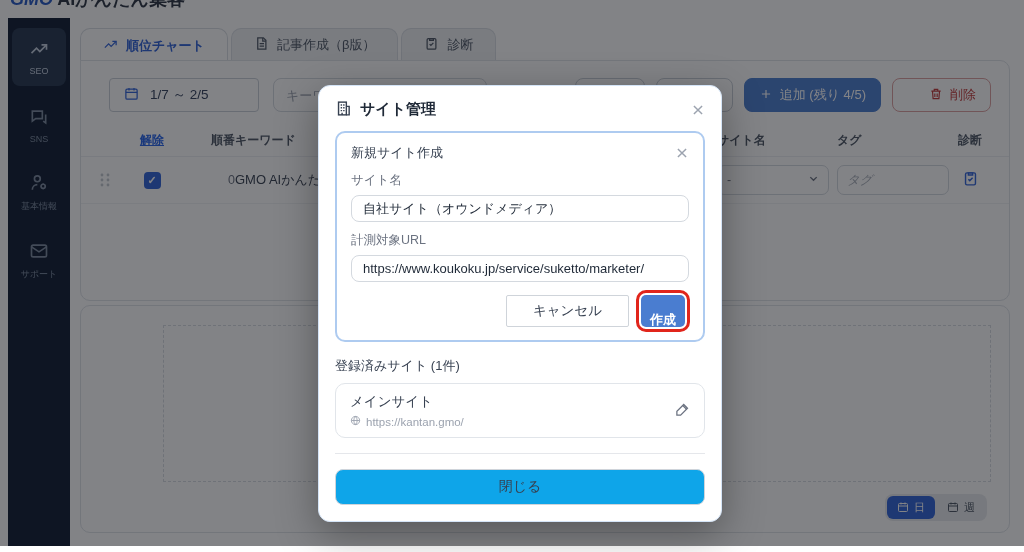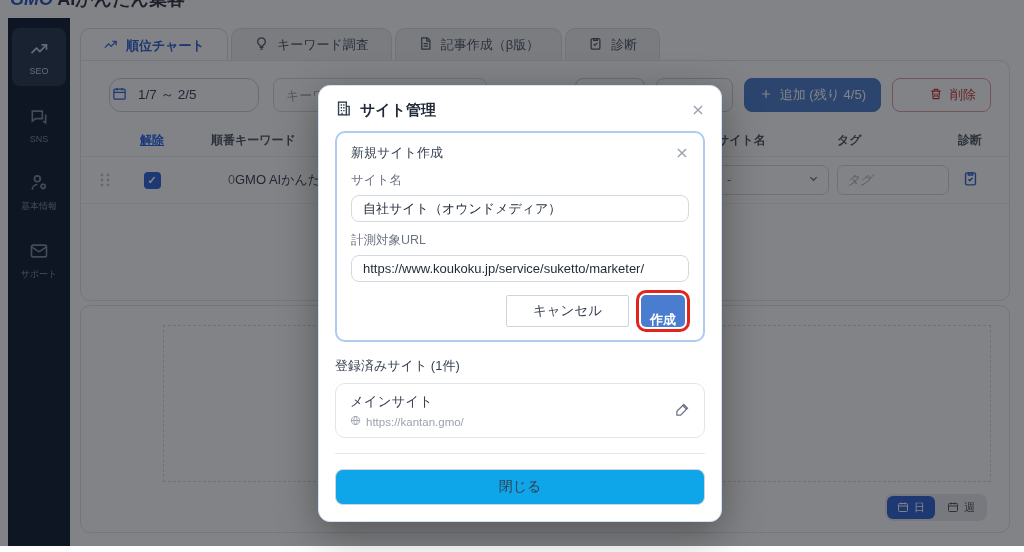--- a/index.html
+++ b/index.html
@@ -30,22 +30,22 @@
   .tab { height: 33px; padding: 0 22px; display: flex; align-items: center; gap: 8px; font-size: 13px;
          color: #4b5563; background: #eef0f3; border: 1px solid #d9dde3; border-bottom: none;
          border-radius: 10px 10px 0 0; cursor: pointer; white-space: nowrap; }
   .tab svg { width: 15px; height: 15px; }
   .tab.active { background: #fff; color: #2f62d8; font-weight: bold; height: 34px; }
 
   
   .card1 { position: absolute; left: 18px; right: 14px; top: 42px; height: 241px; background: #fff;
            border: 1px solid #dfe3e8; border-radius: 0 10px 10px 10px; }
   .toolbar { display: flex; align-items: center; gap: 14px; padding: 17px 18px 11px 28px; }
-  .date-btn { width: 150px; height: 34px; border: 1px solid #c9d0d8; border-radius: 12px; background: #fff;
-              display: flex; align-items: center; gap: 11px; padding: 0 2px; font-size: 13.5px; color: #33415c; cursor: pointer; }
+  .date-btn { width: 150px; height: 34px; border: 1px solid #c9d0d8; border-radius: 4px; background: #fff;
+              display: flex; align-items: center; gap: 11px; padding: 0 14px; font-size: 13.5px; color: #33415c; cursor: pointer; }
   .date-btn svg { width: 15px; height: 15px; color: #2f62d8; }
   .kw-input { width: 214px; height: 34px; border: 1px solid #d4d9df; border-radius: 8px; padding: 0 12px;
               font-size: 13px; color: #374151; background: #fff; }
   .kw-input::placeholder { color: #9ca3af; }
   .toolbar-right { margin-left: auto; display: flex; gap: 11px; align-items: center; }
   .btn { height: 34px; border-radius: 8px; display: flex; align-items: center; gap: 7px; padding: 0 14px;
          font-size: 13px; cursor: pointer; border: 1px solid transparent; background: #fff; }
   .btn svg { width: 14px; height: 14px; }
   .btn-outline { border-color: #c9d0d8; color: #374151; }
   .btn-primary { background: #4a7dd0; color: #fff; border-color: #4a7dd0; }
@@ -93,21 +93,21 @@
            border-radius: 6px; color: #4b5563; cursor: pointer; border: none; background: transparent; }
   .p-btn svg { width: 12px; height: 12px; }
   .p-btn.active { background: #2f62d8; color: #fff; }
 
   
   .overlay { position: absolute; left: 0; top: 0; right: 0; height: 546px; background: rgba(15,18,23,0.52); z-index: 40; }
   .modal { position: absolute; left: 318px; top: 85px; width: 404px; z-index: 60; background: #fff;
            border: 1px solid #d4e4f7; border-radius: 12px; box-shadow: 0 12px 40px rgba(0,0,0,0.35);
            padding: 14px 16px 16px; }
   .modal-head { display: flex; align-items: center; }
-  .modal-title { display: flex; align-items: center; gap: 8px; font-size: 15px; font-weight: bold; color: #1f2937; }
+  .modal-title { display: flex; gap: 8px; font-size: 15px; font-weight: bold; color: #1f2937; }
   .modal-title svg { width: 17px; height: 17px; color: #374151; }
   .x-btn { margin-left: auto; background: none; border: none; color: #9ca3af; cursor: pointer; display: flex; }
   .x-btn svg { width: 14px; height: 14px; }
   .newsite-box { margin-top: 11px; border: 2px solid #aecbf0; border-radius: 10px; padding: 11px 14px 13px; }
   .box-head { display: flex; align-items: center; font-size: 13px; color: #374151; }
   .field-label { font-size: 12.5px; color: #6b7280; margin: 10px 0 6px; }
   .text-input { width: 100%; height: 27px; border: 1px solid #d4d9df; border-radius: 8px; padding: 0 11px;
                 font-size: 13px; color: #1f2937; }
   .box-actions { display: flex; justify-content: flex-end; align-items: center; gap: 12px; margin-top: 13px; }
   .cancel-btn { height: 32px; padding: 0 26px; border-radius: 2px; border: 1px solid #cfd4da; background: #fff;
@@ -181,29 +181,20 @@
 
     <div class="tabbar">
       <div class="tab active">
         <span>
           <svg viewBox="0 0 24 24" fill="none" stroke="currentColor" stroke-width="2">
               <polyline points="3 17 9 11 13 15 21 7"></polyline>
               <polyline points="15 7 21 7 21 13"></polyline>
             </svg>
         </span>
         <span>順位チャート</span>
-      </div>
-      <div class="tab">
-        <span>
-          <svg viewBox="0 0 24 24" fill="none" stroke="currentColor" stroke-width="2">
-              <path d="M9 18h6M10 21h4"></path>
-              <path d="M12 3a6 6 0 0 1 3.5 10.9c-.8.6-1.5 1.3-1.5 2.1h-4c0-.8-.7-1.5-1.5-2.1A6 6 0 0 1 12 3z"></path>
-            </svg>
-        </span>
-        <span>キーワード調査</span>
       </div>
       <div class="tab">
         <span>
           <svg viewBox="0 0 24 24" fill="none" stroke="currentColor" stroke-width="2">
               <path d="M6 3h9l4 4v14H6z"></path>
               <path d="M14 3v5h5"></path>
               <path d="M9 12h7M9 16h7"></path>
             </svg>
         </span>
         <span>記事作成（β版）</span>

